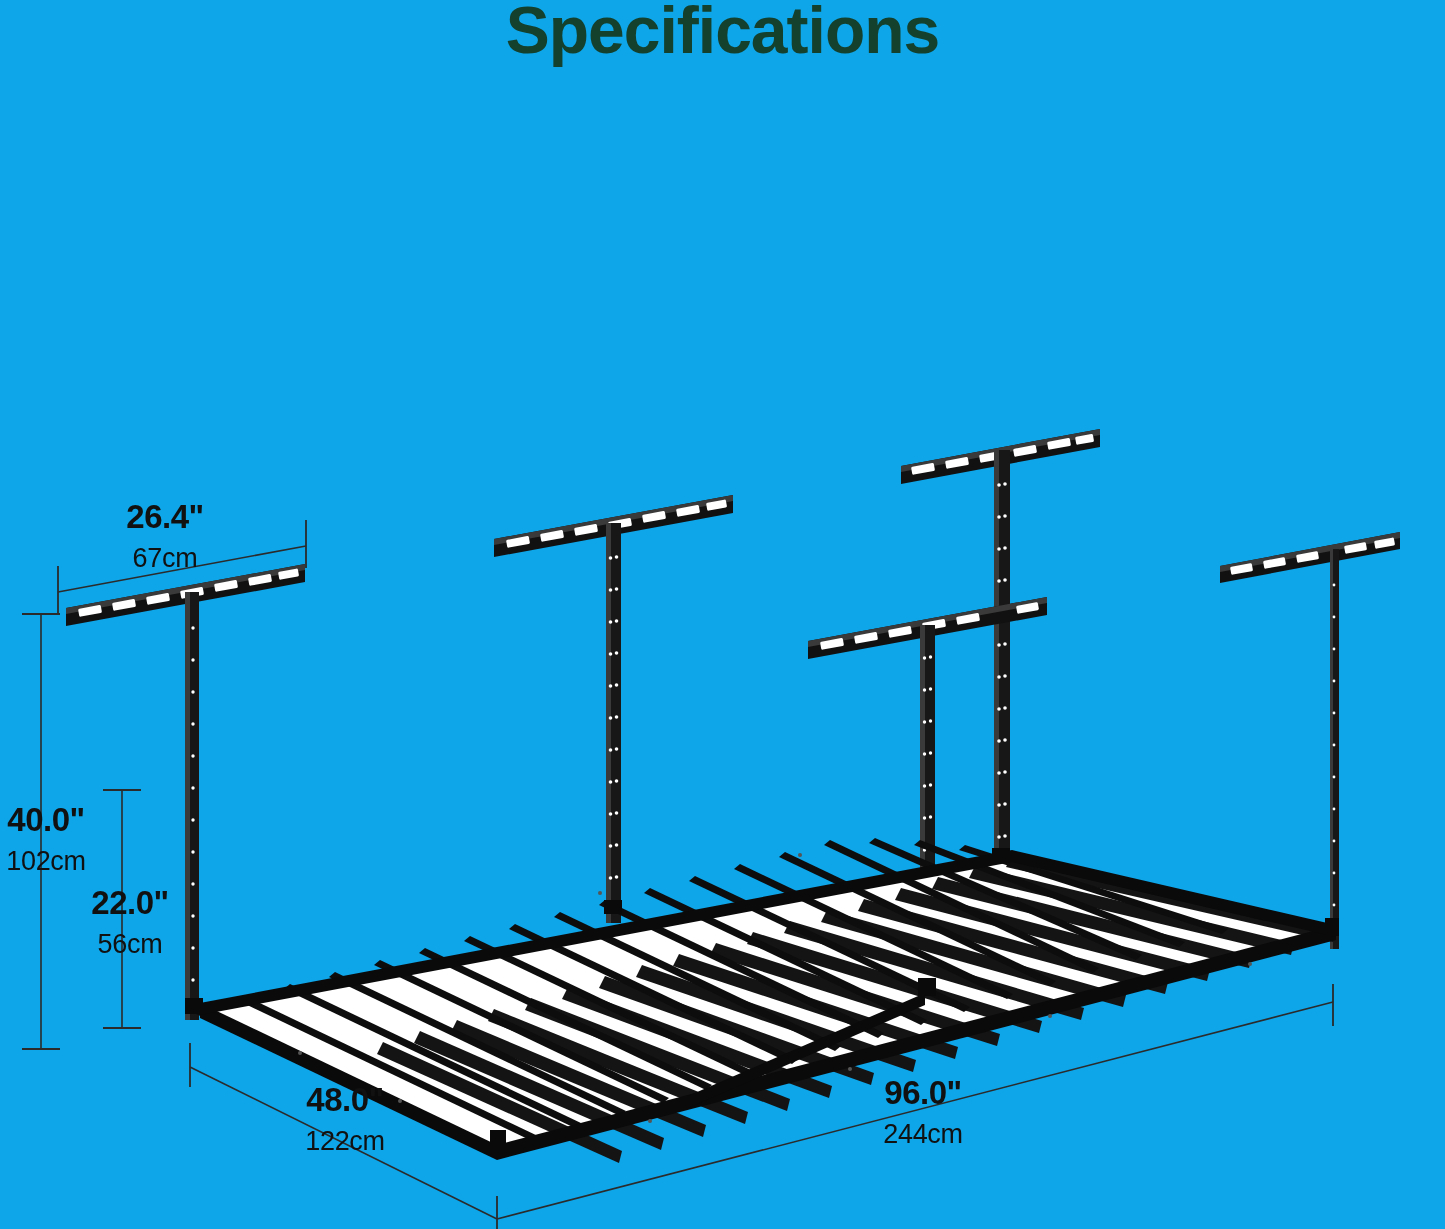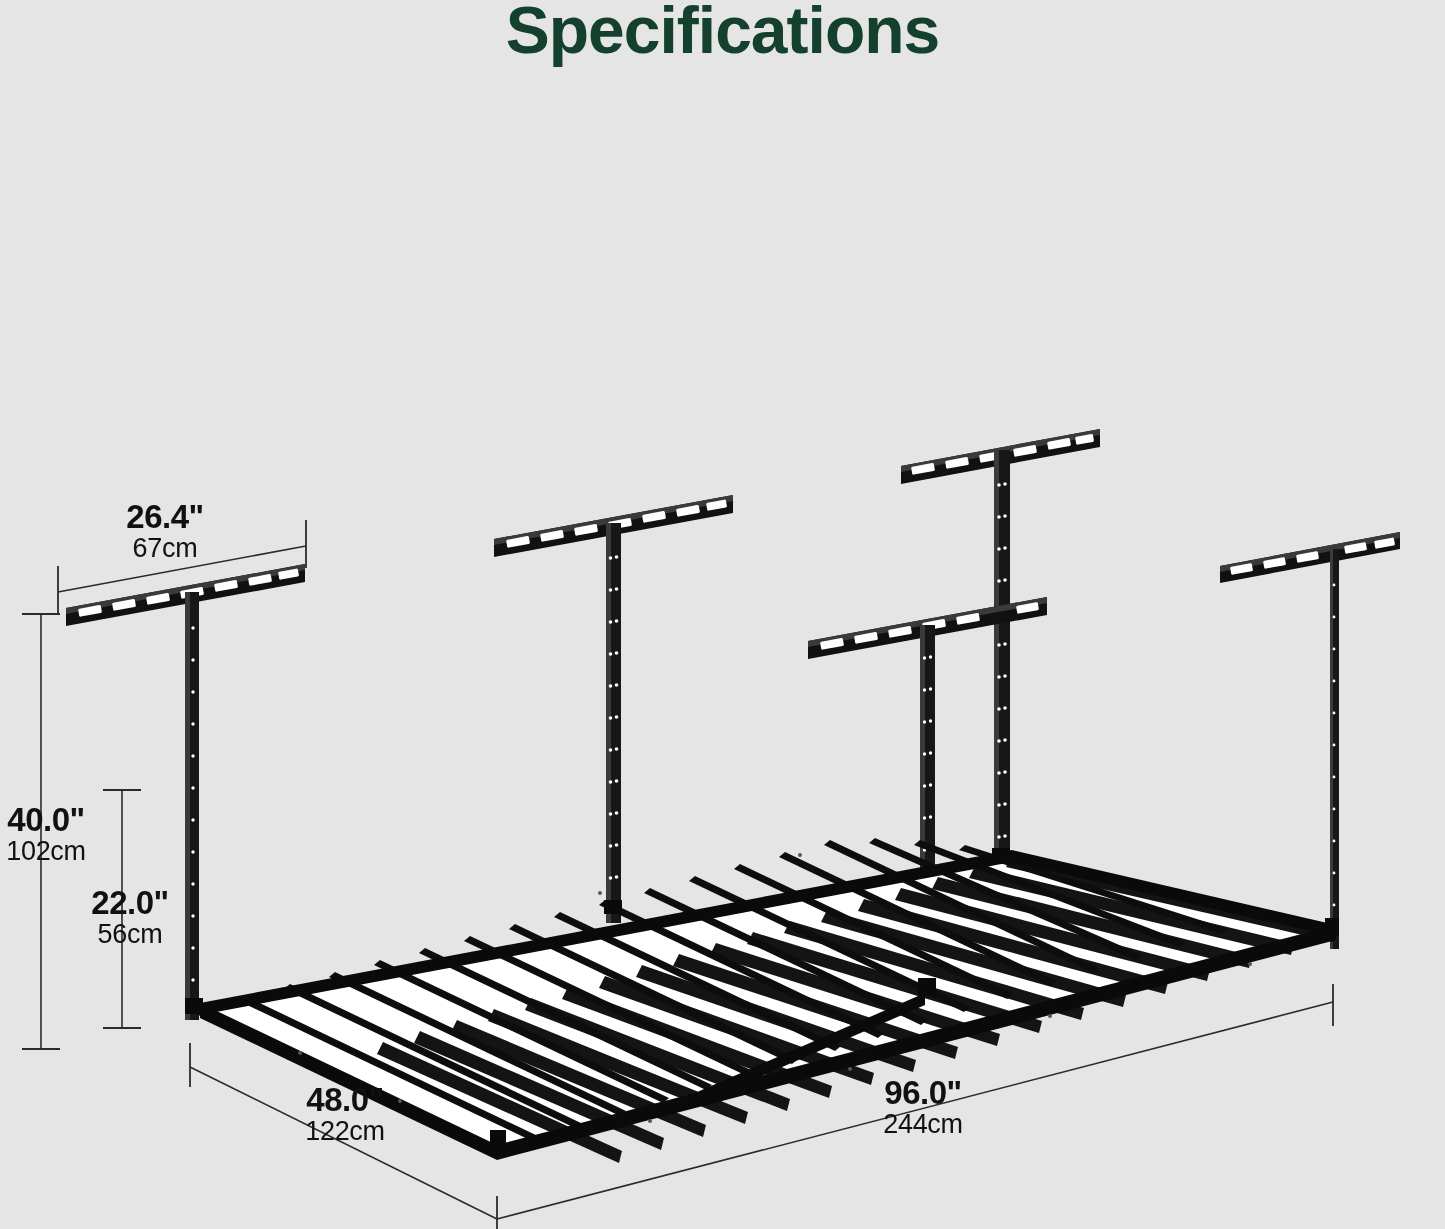--- a/index.html
+++ b/index.html
@@ -1,40 +1,40 @@
 <!DOCTYPE html>
 <html><head>
 <meta charset="utf-8">
 <style>
   html,body{margin:0;padding:0;background:#ffffff;}
   body{
     width:1445px;height:1229px;
     font-family:"Liberation Sans","DejaVu Sans",sans-serif;
     overflow:hidden;position:relative;
   }
-  #page{position:relative;width:1445px;height:1229px;background:#e5e5e5;}
+  #page{position:relative;width:1445px;height:1229px;background:#0ea5e9;}
 
   .title{
     position:absolute;left:0;top:-4px;width:1445px;
     text-align:center;
     font-size:66px;font-weight:bold;
     letter-spacing:-1px;
     line-height:1.05;
     color:#14402e;
     font-family:"Liberation Sans","DejaVu Sans",sans-serif;
   }
 
   svg#figure{position:absolute;left:0;top:0;width:1445px;height:1229px;}
 
   .dimline{stroke:#2b2b2b;stroke-width:1.6;fill:none;}
   .dimtick{stroke:#2b2b2b;stroke-width:1.8;fill:none;}
 
   .dimlabel{position:absolute;text-align:center;color:#111;line-height:1.0;}
   .dimlabel .imp{font-size:33px;font-weight:bold;letter-spacing:-0.5px;display:block;}
-  .dimlabel .met{font-size:27px;font-weight:normal;letter-spacing:-0.3px;display:block;margin-top:2px;}
+  .dimlabel .met{font-size:27px;font-weight:normal;letter-spacing:-0.3px;display:block;margin-top:12px;}
 </style>
 </head>
 <body>
 
 <div id="page">
 
   <div class="title">Specifications</div>
 
   <svg id="figure" viewBox="0 0 1445 1229">
     <defs>

